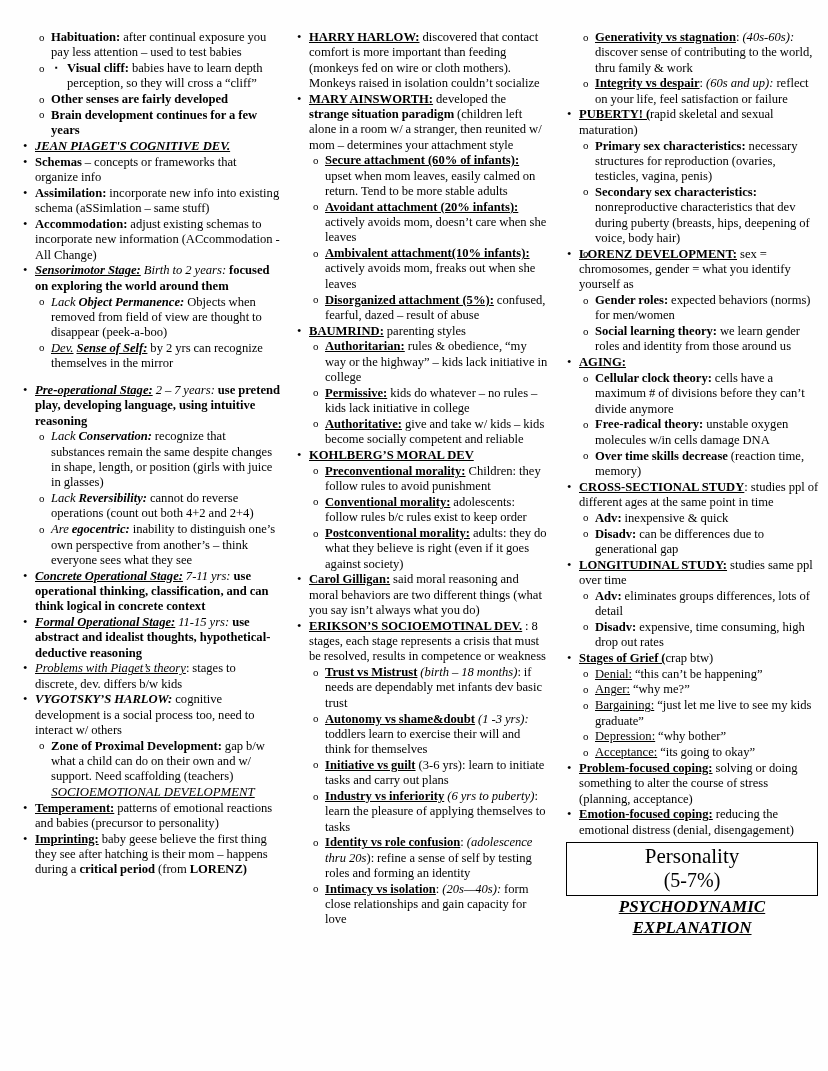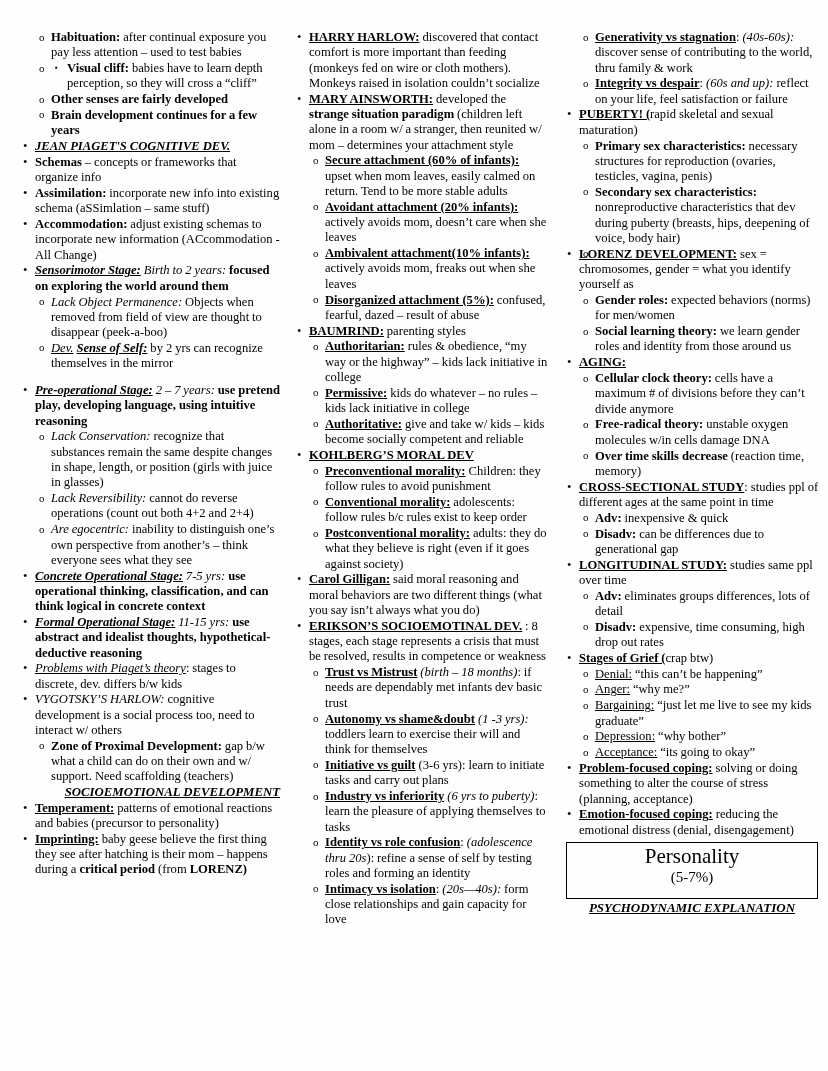--- a/index.html
+++ b/index.html
@@ -59,54 +59,54 @@
   }
   .lvl2 > .bullet { left: 19px; font-size: 11px; top: 0.5px; }
   .lvl3 > .bullet { left: 35px; font-size: 8px; top: 1.5px; }
 
   b, .b { font-weight: bold; margin-top: 20px; }
   i, .i { font-style: italic; }
   u, .u { text-decoration: underline; }
 
   .bu { font-weight: bold; text-decoration: underline; }
   .biu { font-weight: bold; font-style: italic; text-decoration: underline; }
-  .bi { font-weight: normal; font-style: italic; margin-top: 12px; }
+  .bi { font-weight: bold; font-style: italic; margin-top: 12px; }
   .iu { font-style: italic; text-decoration: underline; }
 
   .section-head {
-    font-weight: bold;
+    font-weight: normal;
     font-style: italic;
     text-decoration: underline;
-    text-align: right;
+    text-align: center;
     font-size: 12.8px;
     line-height: 1.2;
     margin: 0;
     padding-left: 6px;
   }
 
   .title-box {
     border: 1.6px solid #000;
     margin: 4px 2px 1px 2px;
-    padding: 2px 0 12px 0;
+    padding: 2px 0 4px 0;
     text-align: center;
   }
   .title-box .t1 {
     font-size: 21px;
     line-height: 1.13;
   }
   .title-box .t2 {
-    font-size: 15px;
+    font-size: 20px;
     line-height: 1.13;
   }
   .box-sub {
     text-align: center;
     font-weight: bold;
     font-style: italic;
     text-decoration: underline;
-    font-size: 13px;
+    font-size: 17px;
     line-height: 1.2;
     margin-top: 1px;
   }
   .spacer { height: 11px; }
 </style>
 </head>
 <body>
 
 <div id="page">
   <div id="columns">
@@ -121,21 +121,21 @@
         <div class="li lvl1"><span class="bullet">•</span><span class="b">Assimilation:</span><span> incorporate new info into existing schema (aSSimlation – same stuff)</span></div>
         <div class="li lvl1"><span class="bullet">•</span><span class="b">Accommodation:</span><span> adjust existing schemas to incorporate new information (ACcommodation -  All Change)</span></div>
         <div class="li lvl1"><span class="bullet">•</span><span class="biu">Sensorimotor Stage:</span><span class="i"> Birth to 2 years:</span><span class="b"> focused on exploring the world around them</span></div>
         <div class="li lvl2"><span class="bullet">o</span><span class="i">Lack </span><span class="bi">Object Permanence:</span><span> Objects when removed from field of view are thought to disappear (peek-a-boo)</span></div>
         <div class="li lvl2"><span class="bullet">o</span><span class="iu">Dev.</span><span> </span><span class="biu">Sense of Self:</span><span> by 2 yrs can recognize themselves in the mirror</span></div>
         <div class="spacer"></div>
         <div class="li lvl1"><span class="bullet">•</span><span class="biu">Pre-operational Stage:</span><span class="i"> 2 – 7 years:</span><span class="b"> use pretend play, developing language, using intuitive reasoning</span></div>
         <div class="li lvl2"><span class="bullet">o</span><span class="i">Lack </span><span class="bi">Conservation:</span><span> recognize that substances remain the same despite changes in shape, length, or position (girls with juice in glasses)</span></div>
         <div class="li lvl2"><span class="bullet">o</span><span class="i">Lack </span><span class="bi">Reversibility:</span><span> cannot do reverse operations (count out both 4+2 and 2+4)</span></div>
         <div class="li lvl2"><span class="bullet">o</span><span class="i">Are </span><span class="bi">egocentric:</span><span> inability to distinguish one’s own perspective from another’s – think everyone sees what they see</span></div>
-        <div class="li lvl1"><span class="bullet">•</span><span class="biu">Concrete Operational Stage:</span><span class="i"> 7-5 yrs:</span><span class="b"> use operational thinking, classification, and can think logical in concrete context</span></div>
+        <div class="li lvl1"><span class="bullet">•</span><span class="biu">Concrete Operational Stage:</span><span class="i"> 7-11 yrs:</span><span class="b"> use operational thinking, classification, and can think logical in concrete context</span></div>
         <div class="li lvl1"><span class="bullet">•</span><span class="biu">Formal Operational Stage:</span><span class="i"> 11-15 yrs:</span><span class="b"> use abstract and idealist thoughts, hypothetical-deductive reasoning</span></div>
         <div class="li lvl1"><span class="bullet">•</span><span class="iu">Problems with Piaget’s theory</span><span>: stages to discrete, dev. differs b/w kids</span></div>
         <div class="li lvl1"><span class="bullet">•</span><span class="bi">VYGOTSKY’S HARLOW:</span><span> cognitive development is a social process too, need to interact w/ others</span></div>
         <div class="li lvl2"><span class="bullet">o</span><span class="b">Zone of Proximal Development:</span><span> gap b/w what a child can do on their own and w/ support. Need scaffolding (teachers)</span></div>
         <div class="section-head">SOCIOEMOTIONAL DEVELOPMENT</div>
         <div class="li lvl1"><span class="bullet">•</span><span class="bu">Temperament:</span><span> patterns of emotional reactions and babies (precursor to personality)</span></div>
         <div class="li lvl1"><span class="bullet">•</span><span class="bu">Imprinting:</span><span> baby geese believe the first thing they see after hatching is their mom – happens during a </span><span class="b">critical period</span><span> (from </span><span class="b">LORENZ)</span></div>
       </div>
     <div class="column col2">
         <div class="li lvl1"><span class="bullet">•</span><span class="bu">HARRY HARLOW:</span><span> discovered that contact comfort is more important than feeding (monkeys fed on wire or cloth mothers). Monkeys raised in isolation couldn’t socialize</span></div>

